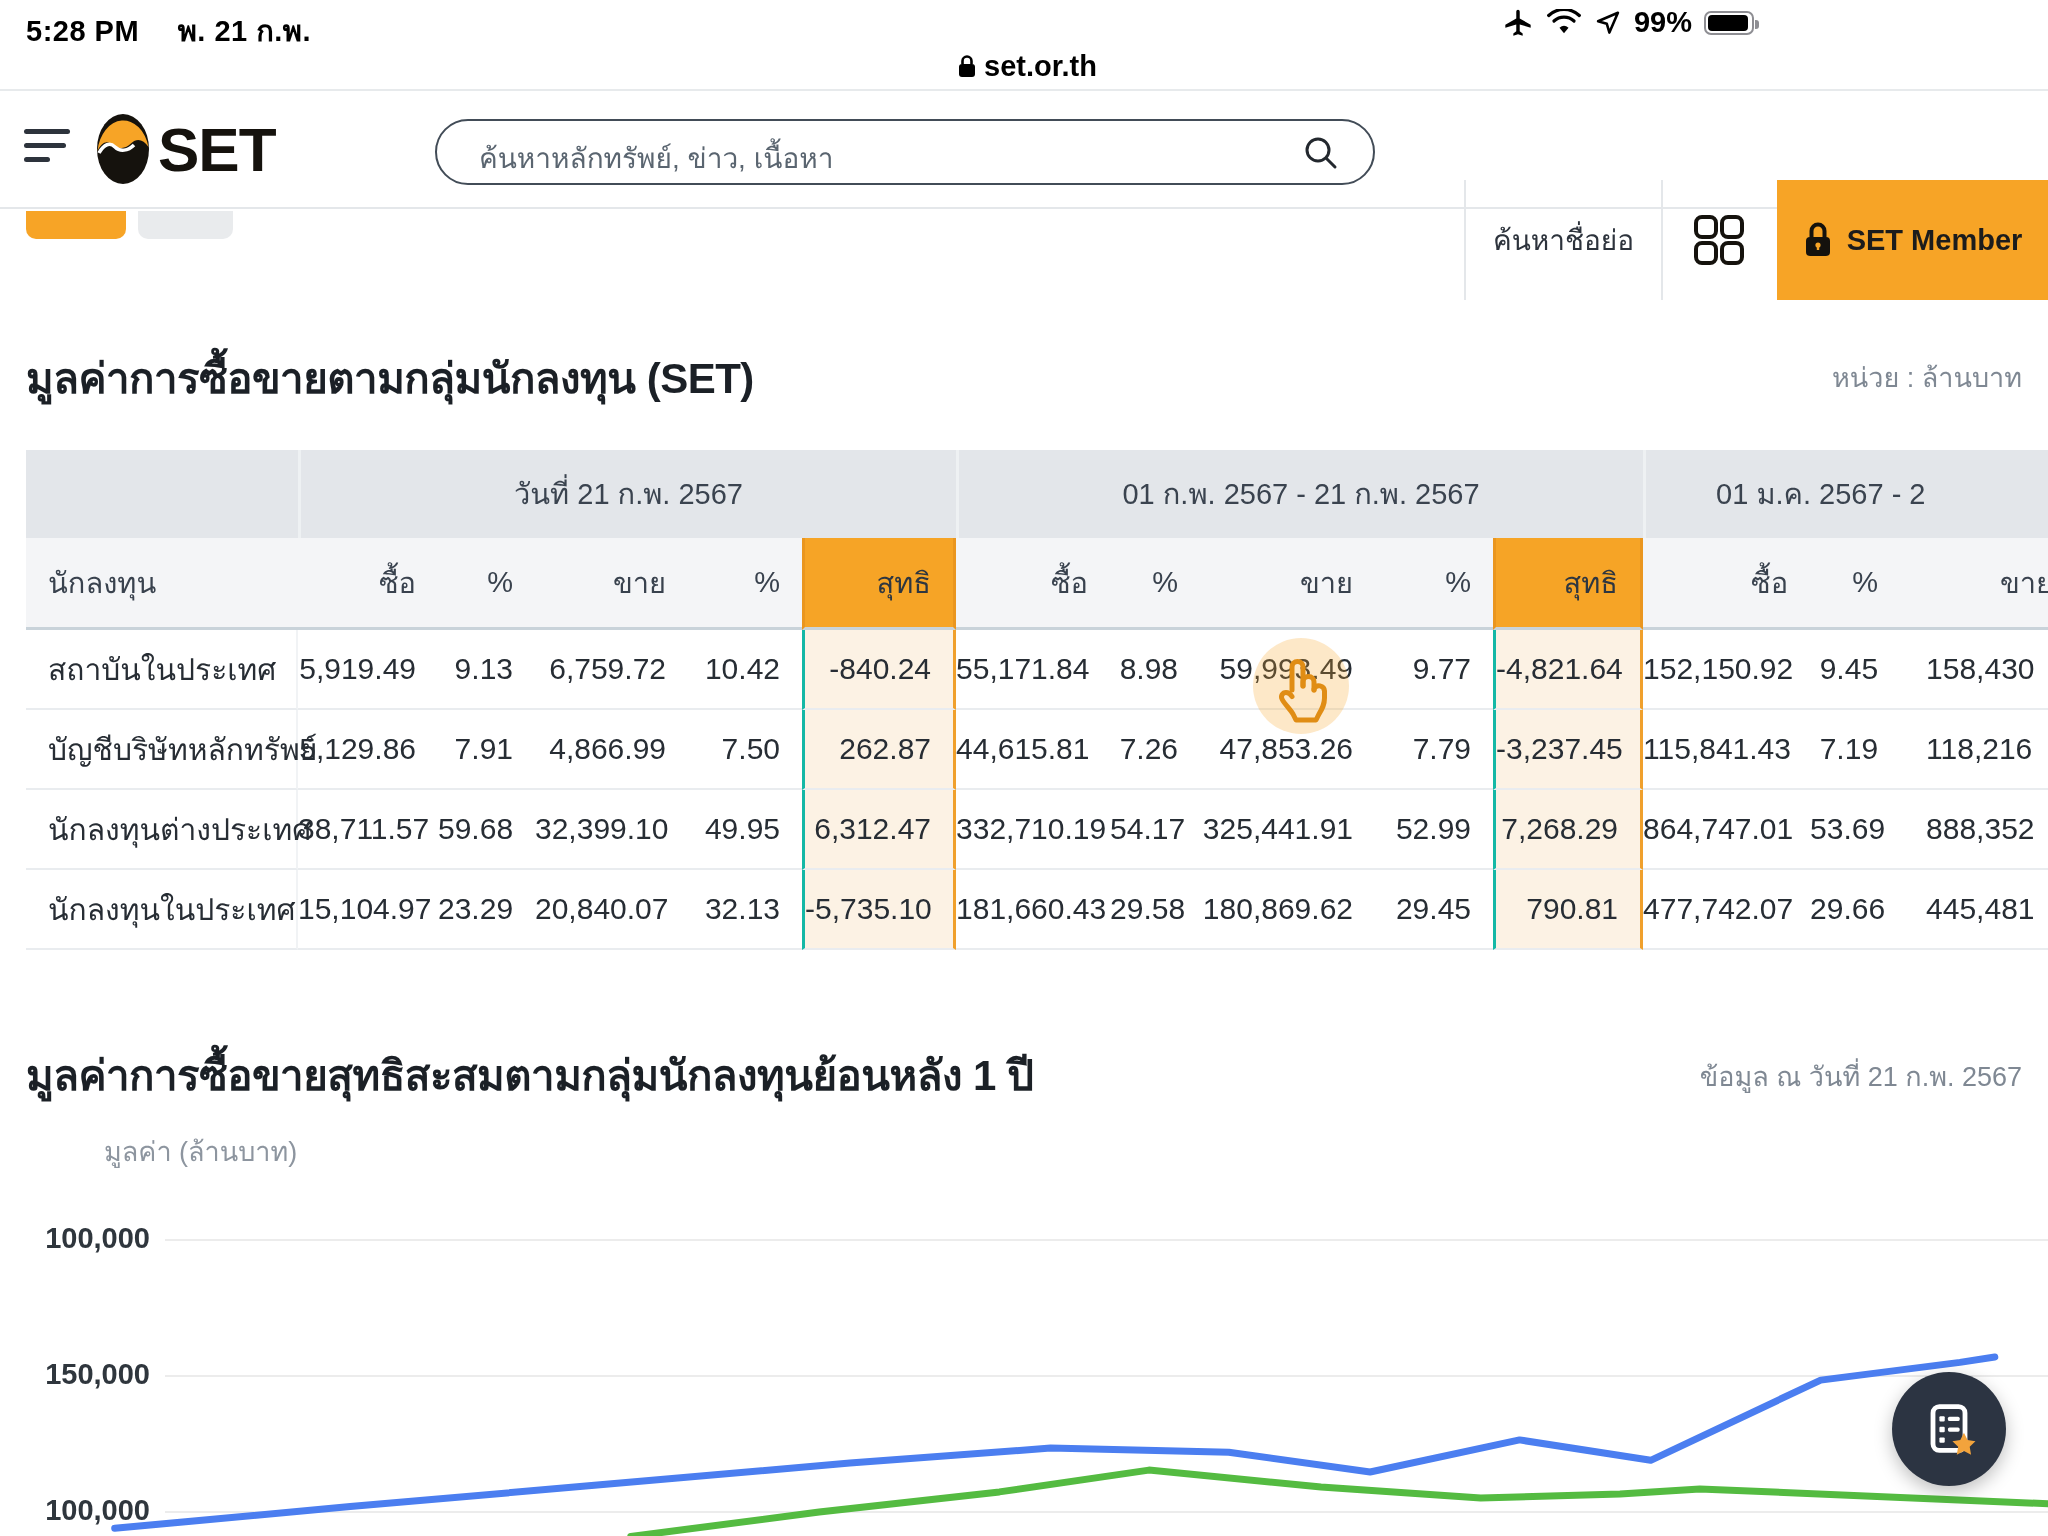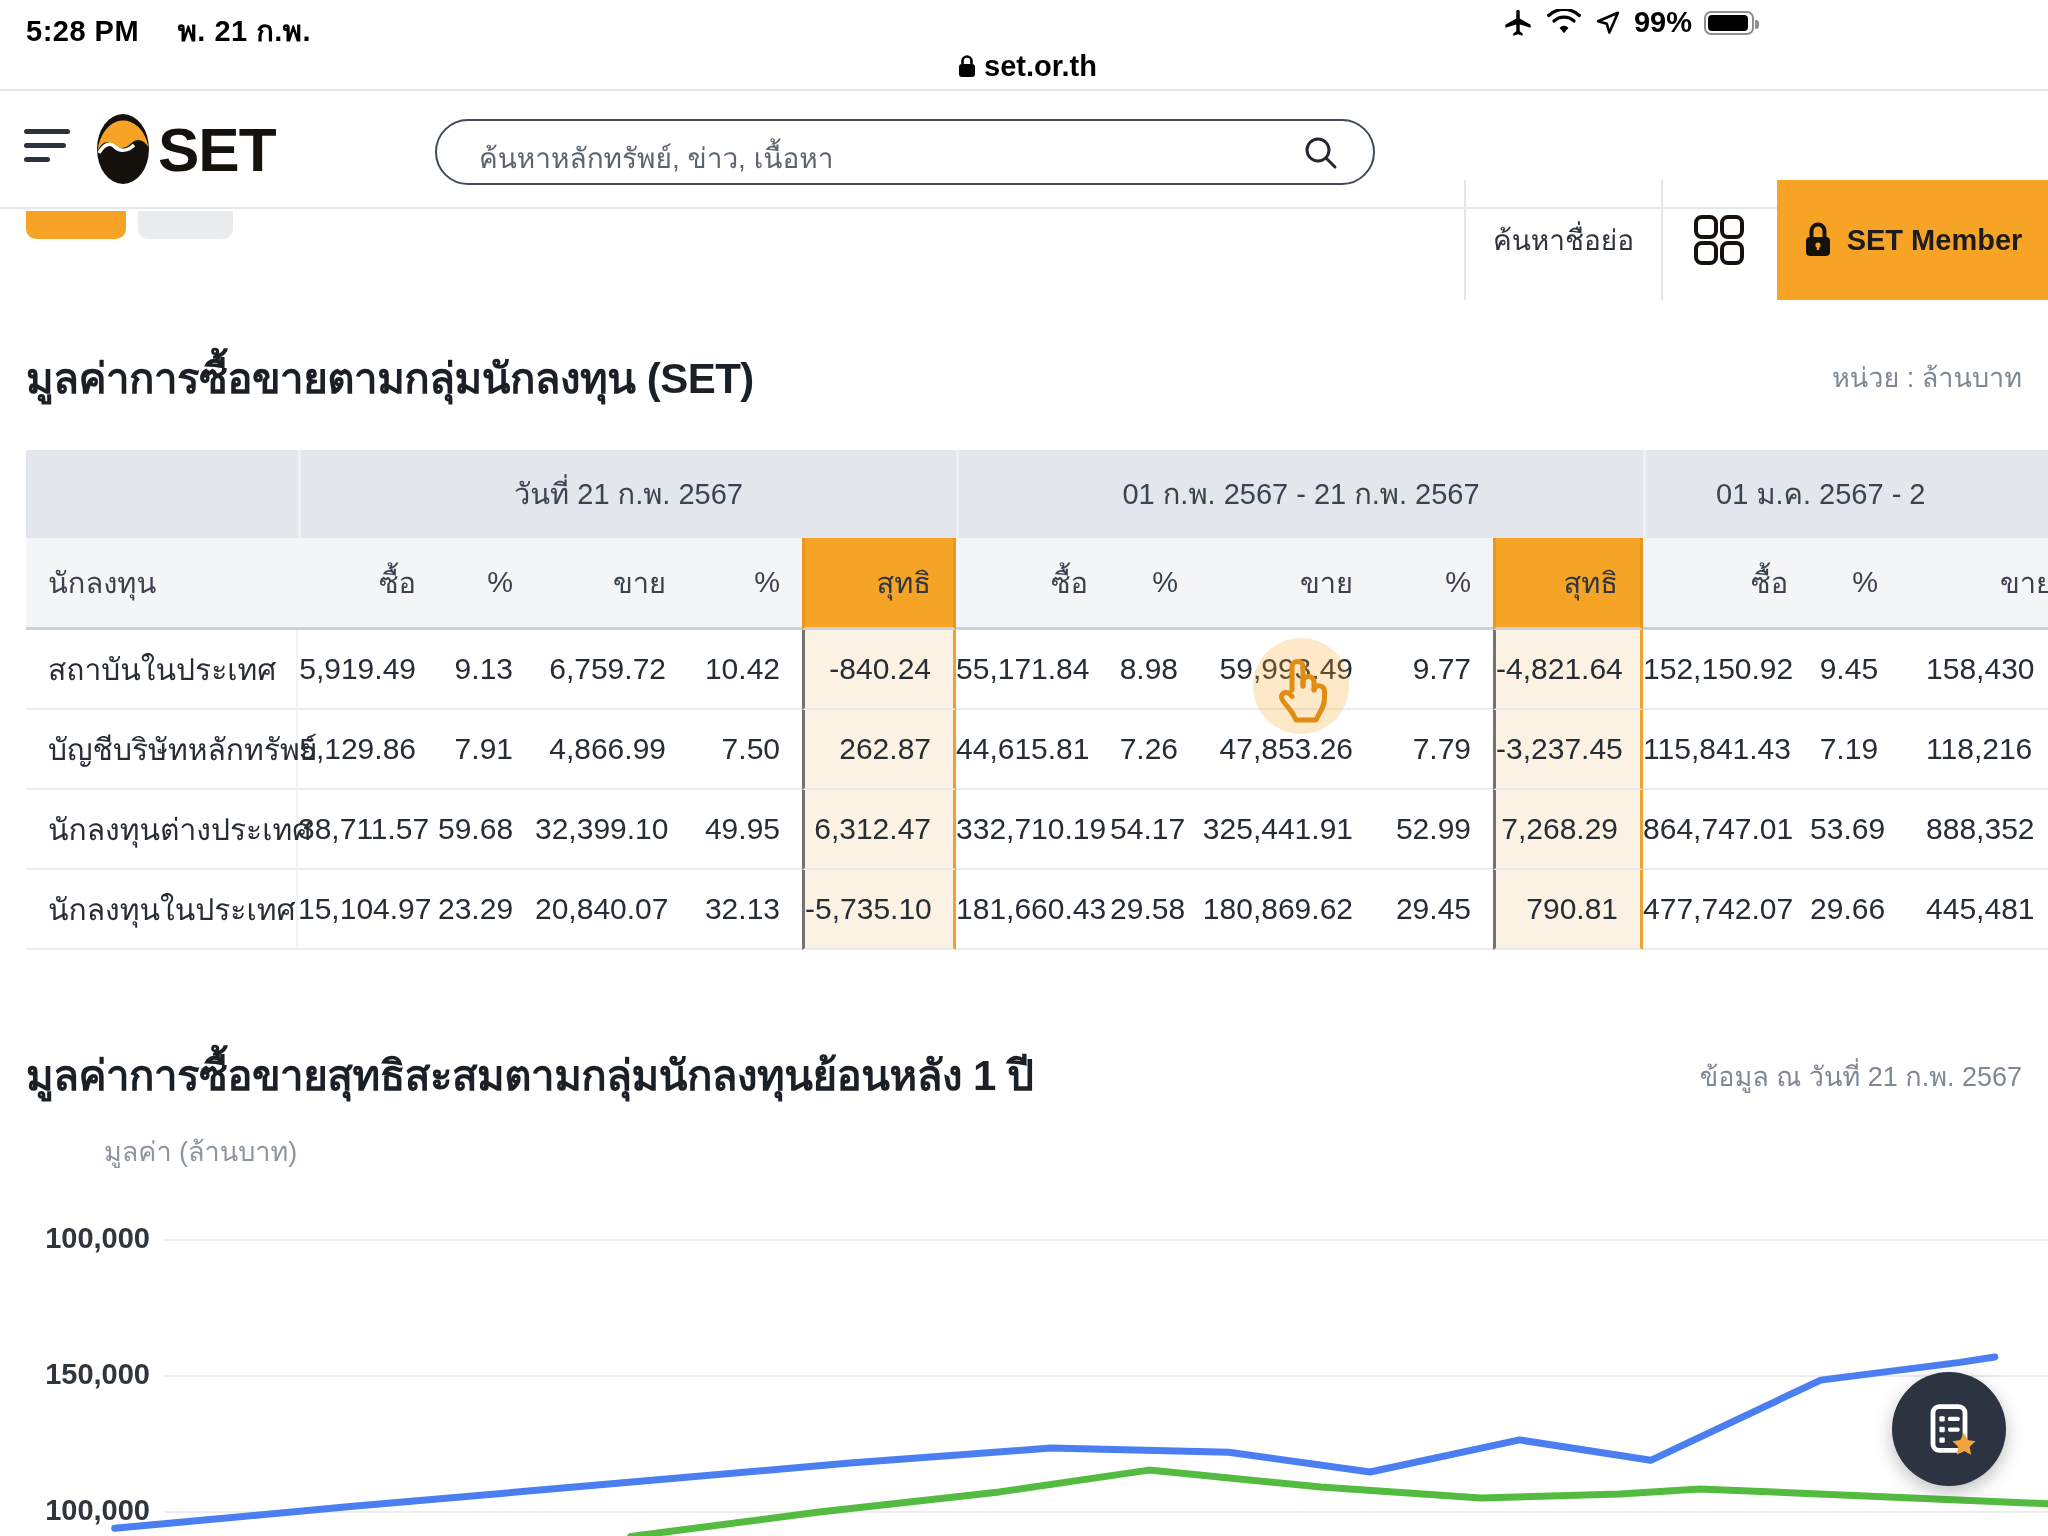--- a/index.html
+++ b/index.html
@@ -57,21 +57,21 @@
   tr.grouprow th.gsep { border-left:3px solid #eef1f3; }
   tr.grouprow th.gleft { text-align:left; padding-left:70px; }
   tr.subrow th { height:92px; background:#f4f5f7; color:#39424e; font-size:29px; border-bottom:3px solid #c9d3da; }
   tr.subrow th.name { text-align:left; padding-left:22px; }
   tr.subrow th.num { text-align:right; padding-right:22px; }
   tr.subrow th.neth { background:#f6a426; border-left:3px solid #ea961f; border-right:3px solid #ea961f; color:#2e3640;text-align:right; }
   tr.datarow td { height:80px; background:#fff; border-bottom:2px solid #e9ecef; font-size:30px; color:#272d34; }
   tr.datarow td.name { text-align:left; padding-left:22px; border-right:2px solid #f1f3f5; }
   tr.datarow td.num { text-align:right; padding-right:22px; }
   tr.datarow td.numleft { text-align:left; padding-left:26px; }
-  tr.datarow td.net { background:#fcf2e4; border-left:3px solid #737373; border-right:3px solid #f0a02c; }
+  tr.datarow td.net { background:#fcf2e4; border-left:3px solid #14b8a6; border-right:3px solid #f0a02c; }
   td.neg { color:#f5333f; }
   td.pos { color:#12a541; }
 
   
   .touch-ripple { position:absolute; left:1253px; top:638px; width:96px; height:96px; border-radius:50%; background:rgba(246,166,44,.26); z-index:5; }
   .touch-hand { position:absolute; left:1270px; top:654px; z-index:6; }
 
   
   .ylabel { position:absolute; left:104px; top:1130px; font-size:27px; color:#8d959f; }
   .ytick { position:absolute; left:18px; width:132px; text-align:right; font-size:29px; font-weight:700; color:#2f363d; }

